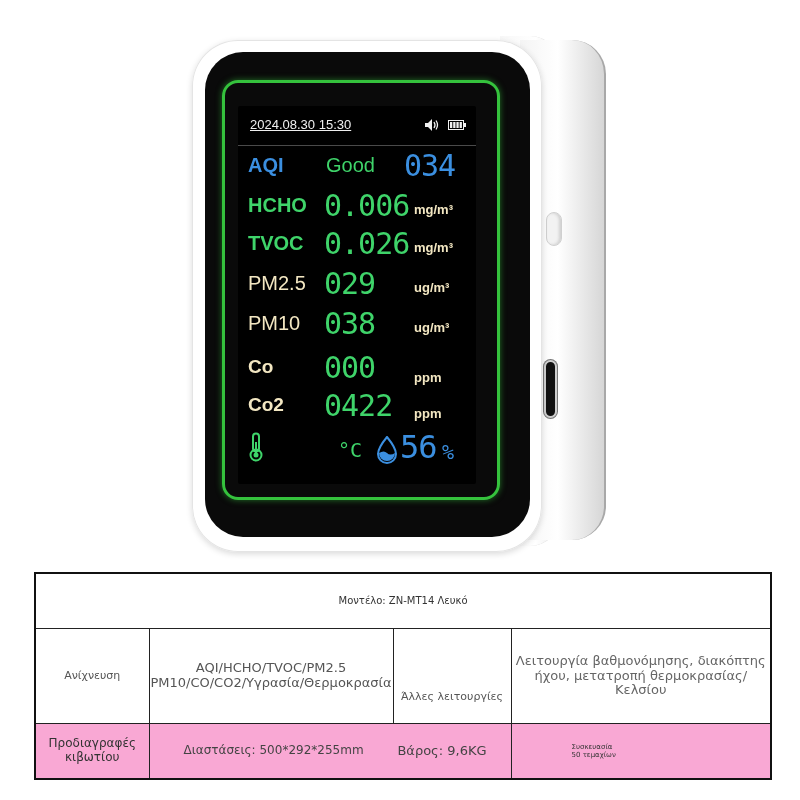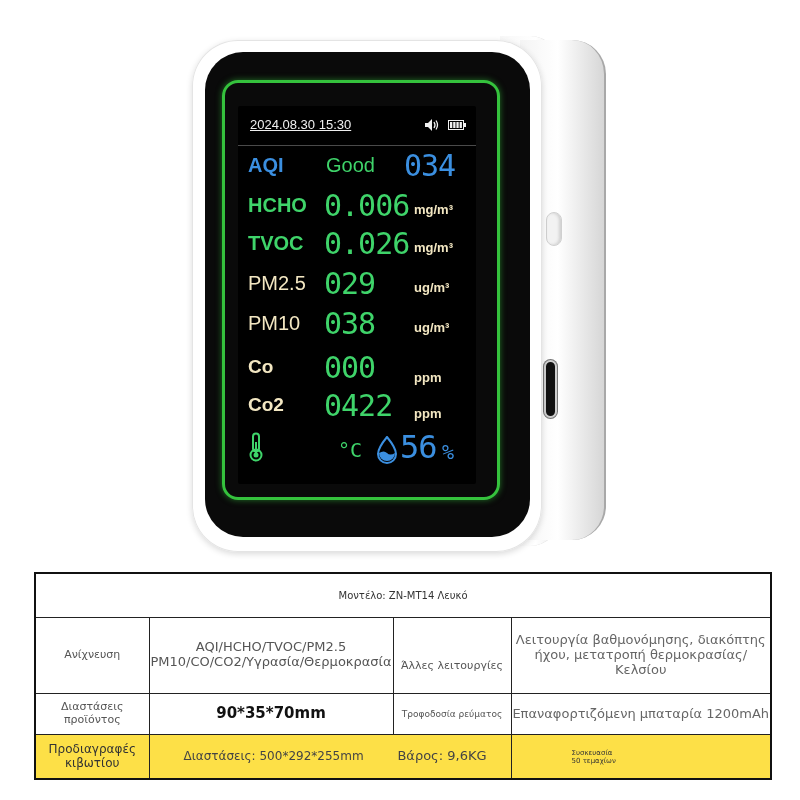--- a/index.html
+++ b/index.html
@@ -52,21 +52,21 @@
 
   .thermo-icon { position: absolute; left: 10px; top: 326px; width: 16px; height: 30px; }
   .drop-icon { position: absolute; left: 138px; top: 330px; width: 22px; height: 28px; }
 
   
   .spec-table { position: absolute; left: 34px; top: 572px; width: 736px; height: 208px;
                 border: 2px solid #111; border-collapse: collapse; table-layout: fixed;
                 font-family: "DejaVu Sans", sans-serif; }
   .spec-table td { border: 1px solid #222; text-align: center; vertical-align: middle;
                    color: #555; overflow: hidden; line-height: 1.15; }
-  .spec-table tr.yellow td { background: #fde047; }
+  .spec-table tr.yellow td { background: #f9a8d4; }
   .c-model { font-size: 10px; color: #333 !important; height: 36px; }
   .c-head  { font-size: 11px; }
   .c-detect { font-size: 13px; color: #555; }
   .c-dim   { font-size: 15px; font-weight: bold; color: #111 !important; }
   .c-small { font-size: 9px; }
   .c-fun   { font-size: 13px; color: #666 !important; }
   .c-yellow-head { font-size: 12px; color: #333 !important; }
   .c-yellow-val  { font-size: 12px; color: #444 !important; }
   .c-yellow-tiny { font-size: 7px; color: #333 !important; text-align: left !important; padding-left: 8px; }
 </style>
@@ -165,26 +165,20 @@
   </tr>
   <tr style="height:62px;">
     <td class="c-head">Ανίχνευση</td>
     <td class="c-detect">
       <div>AQI/HCHO/TVOC/PM2.5</div>
       <div>PM10/CO/CO2/Υγρασία/Θερμοκρασία</div>
     </td>
     <td class="c-head" style="vertical-align:bottom;padding-bottom:20px;">Άλλες λειτουργίες</td>
     <td class="c-fun">Λειτουργία βαθμονόμησης, διακόπτης ήχου, μετατροπή θερμοκρασίας/Κελσίου</td>
   </tr>
-  <tr style="height:34px;">
-    <td class="c-head">Διαστάσεις προϊόντος</td>
-    <td class="c-dim">90*35*70mm</td>
-    <td class="c-small">Τροφοδοσία ρεύματος</td>
-    <td class="c-fun">Επαναφορτιζόμενη μπαταρία 1200mAh</td>
-  </tr>
   <tr class="yellow" style="height:36px;">
     <td class="c-yellow-head">Προδιαγραφές κιβωτίου</td>
     <td colspan="2" style="padding:0;">
       <div style="display:flex;align-items:center;justify-content:space-between;padding:0 24px 0 34px;">
         <span class="c-yellow-val">Διαστάσεις: 500*292*255mm</span>
         <span class="c-yellow-val" style="font-size:13px;">Βάρος: 9,6KG</span>
       </div>
     </td>
     <td class="c-yellow-tiny" style="padding-left:60px;">
       <div>Συσκευασία</div>

